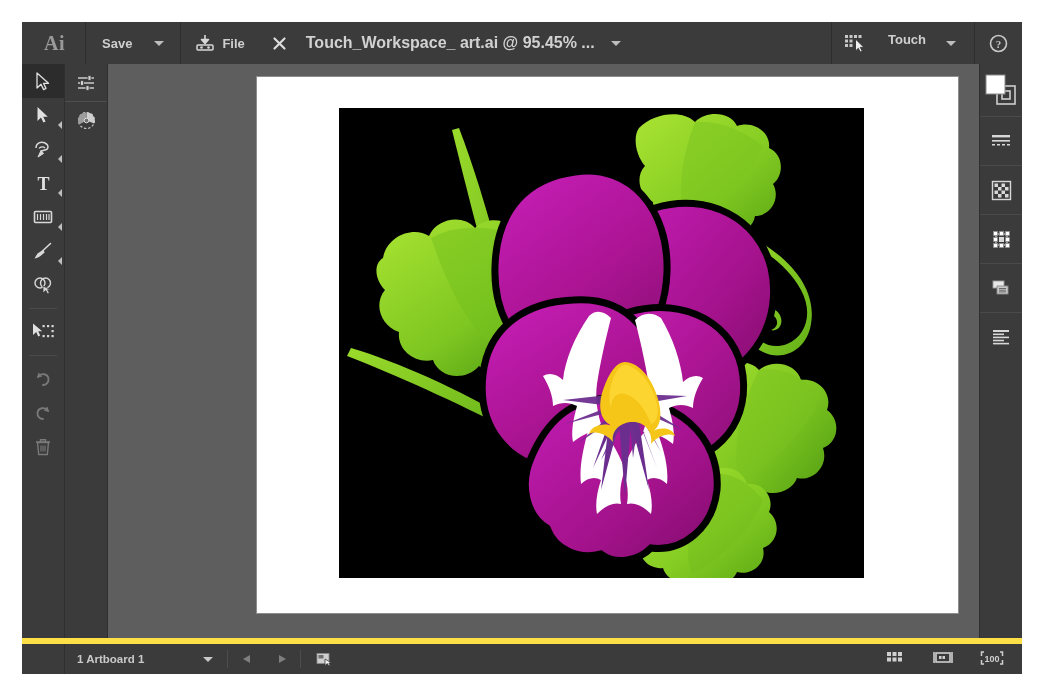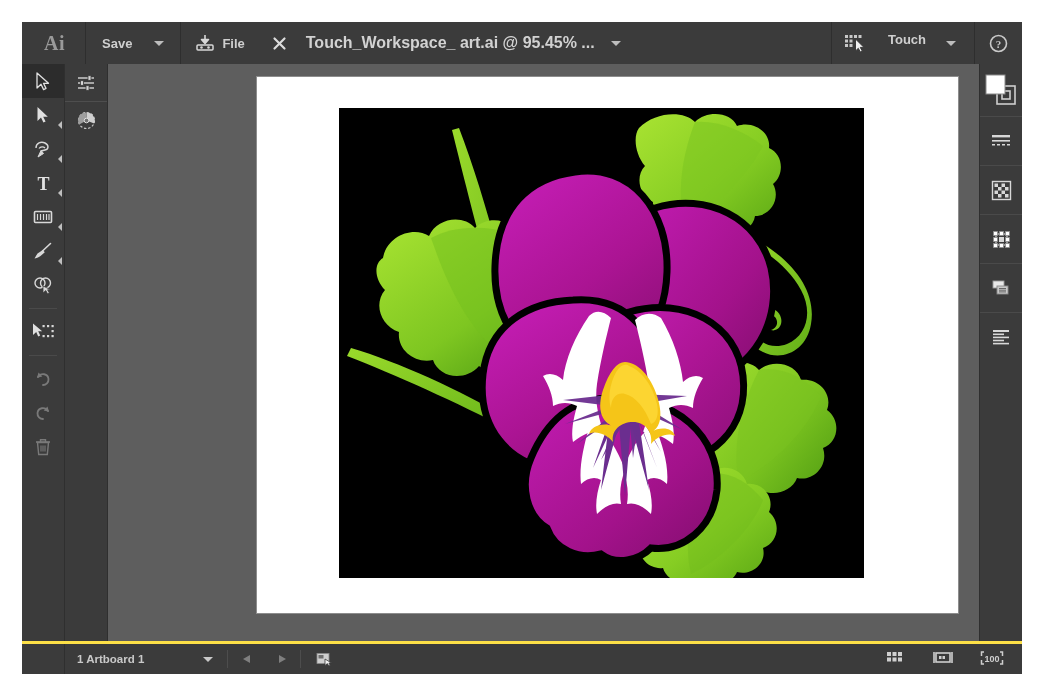--- a/index.html
+++ b/index.html
@@ -111,21 +111,21 @@
     border-left:1px solid #2f2f2f;
   }
   .rp{height:48px;display:flex;align-items:center;justify-content:center;}
   .rp.line{border-bottom:1px solid #4a4a4a;}
   .rp.tall{height:52px;}
 
   
   .statusbar{
     height:30px;min-height:30px;background:#3b3b3b;
     display:flex;align-items:center;
-    border-top:3px solid #fde047;
+    border-top:6px solid #fde047;
     color:#c9c9c9;font-size:11.5px;
     user-select:none;
   }
   .sb-left{width:42px;min-width:42px;border-right:1px solid #2f2f2f;height:100%;}
   .sb-ab{
     display:flex;align-items:center;
     padding-left:12px;width:150px;
   }
   .sb-caret{
     width:0;height:0;border-left:5px solid transparent;

